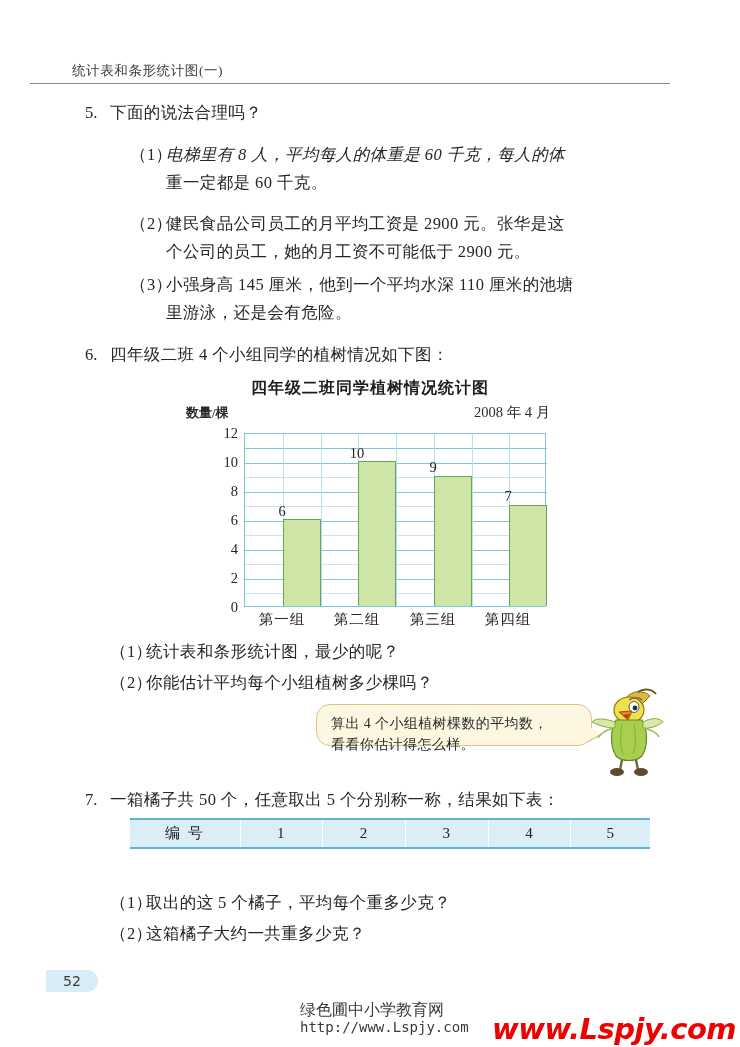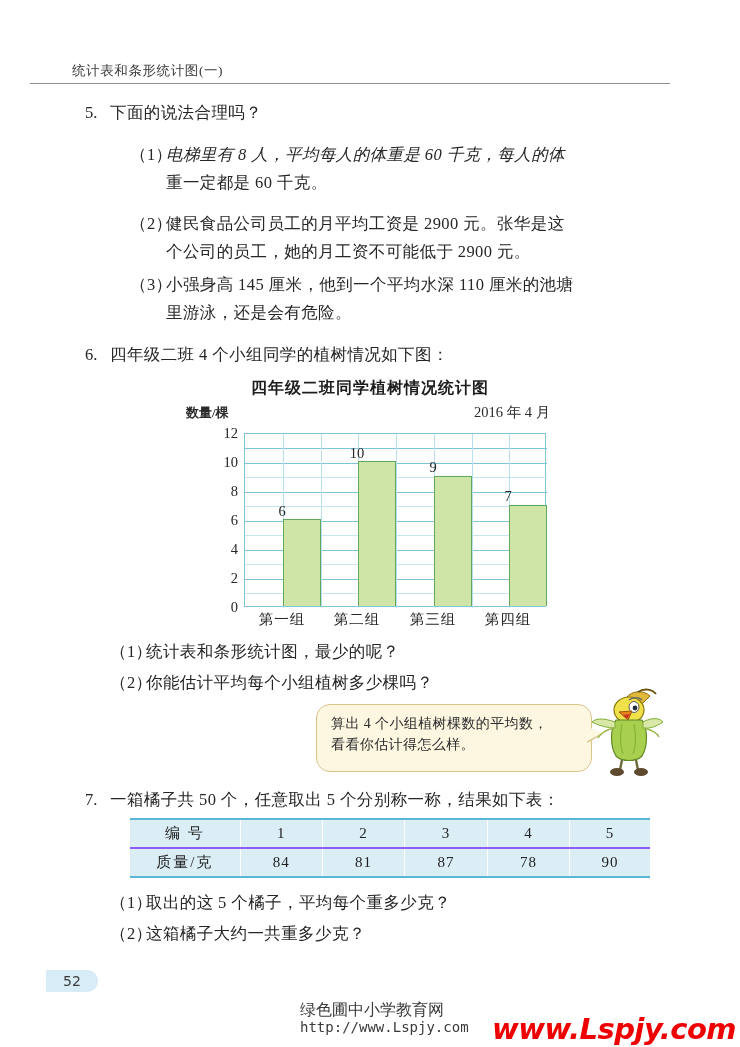--- a/index.html
+++ b/index.html
@@ -129,21 +129,21 @@
     color: #262626;
     white-space: nowrap;
   }
 
   
   #bubble {
     position: absolute;
     left: 316px;
     top: 704px;
     width: 276px;
-    height: 68px;
+    height: 42px;
     background: #fdf7e2;
     border: 1.4px solid #d9c48a;
     border-radius: 14px;
   }
   #bubble .bubble-line {
     position: absolute;
     left: 14px;
     font-size: 14px;
     letter-spacing: 0.4px;
     line-height: 18px;
@@ -175,21 +175,21 @@
     color: #222;
     background: #dbeef6;
     border-top: 2px solid #5ab6d4;
     border-bottom: 2px solid #5ab6d4;
   }
   #orange-table td {
     height: 29px;
     text-align: center;
     vertical-align: middle;
     border-right: 1px solid #ffffff;
-    border-bottom: 2px solid #8b5cf6;
+    border-bottom: 6px solid #8b5cf6;
     letter-spacing: 1px;
   }
   #orange-table tr:last-child td { border-bottom: none; }
   #orange-table td:last-child { border-right: none; }
   #orange-table td.rowhead { width: 110px; letter-spacing: 2px; }
 
   
   #page-tab {
     position: absolute;
     left: 46px;
@@ -258,21 +258,21 @@
 <div class="qline" style="left:130px; top:270px;">（3）</div>
 <div class="qline" style="left:166px; top:270px;">小强身高 145 厘米，他到一个平均水深 110 厘米的池塘</div>
 <div class="qline" style="left:166px; top:298px;">里游泳，还是会有危险。</div>
 
 <div class="num-label" style="left:85px; top:340px;">6.</div>
 <div class="qline" style="left:110px; top:340px;">四年级二班 4 个小组同学的植树情况如下图：</div>
 
 <div id="chart-block">
   <div id="chart-title">四年级二班同学植树情况统计图</div>
   <div id="chart-ylabel">数量/棵</div>
-  <div id="chart-date">2016 年 4 月</div>
+  <div id="chart-date">2008 年 4 月</div>
 
   <div class="ytick-wrap" style="top:425px;">12</div>
   <div class="ytick-wrap" style="top:454px;">10</div>
   <div class="ytick-wrap" style="top:483px;">8</div>
   <div class="ytick-wrap" style="top:512px;">6</div>
   <div class="ytick-wrap" style="top:541px;">4</div>
   <div class="ytick-wrap" style="top:570px;">2</div>
   <div class="ytick-wrap" style="top:599px;">0</div>
 
   <div id="plot">
@@ -364,28 +364,20 @@
 <table id="orange-table">
   <tbody>
       <tr>
     <td class="rowhead">编  号</td>
     <td>1</td>
     <td>2</td>
     <td>3</td>
     <td>4</td>
     <td>5</td>
   </tr>
-  <tr>
-    <td class="rowhead">质量/克</td>
-    <td>84</td>
-    <td>81</td>
-    <td>87</td>
-    <td>78</td>
-    <td>90</td>
-  </tr>
 </tbody>
   </table>
 
 <div class="qline" style="left:110px; top:888px;">（1）</div>
 <div class="qline" style="left:146px; top:888px;">取出的这 5 个橘子，平均每个重多少克？</div>
 <div class="qline" style="left:110px; top:919px;">（2）</div>
 <div class="qline" style="left:146px; top:919px;">这箱橘子大约一共重多少克？</div>
 
 <div id="page-tab">
   <div id="page-number">52</div>

